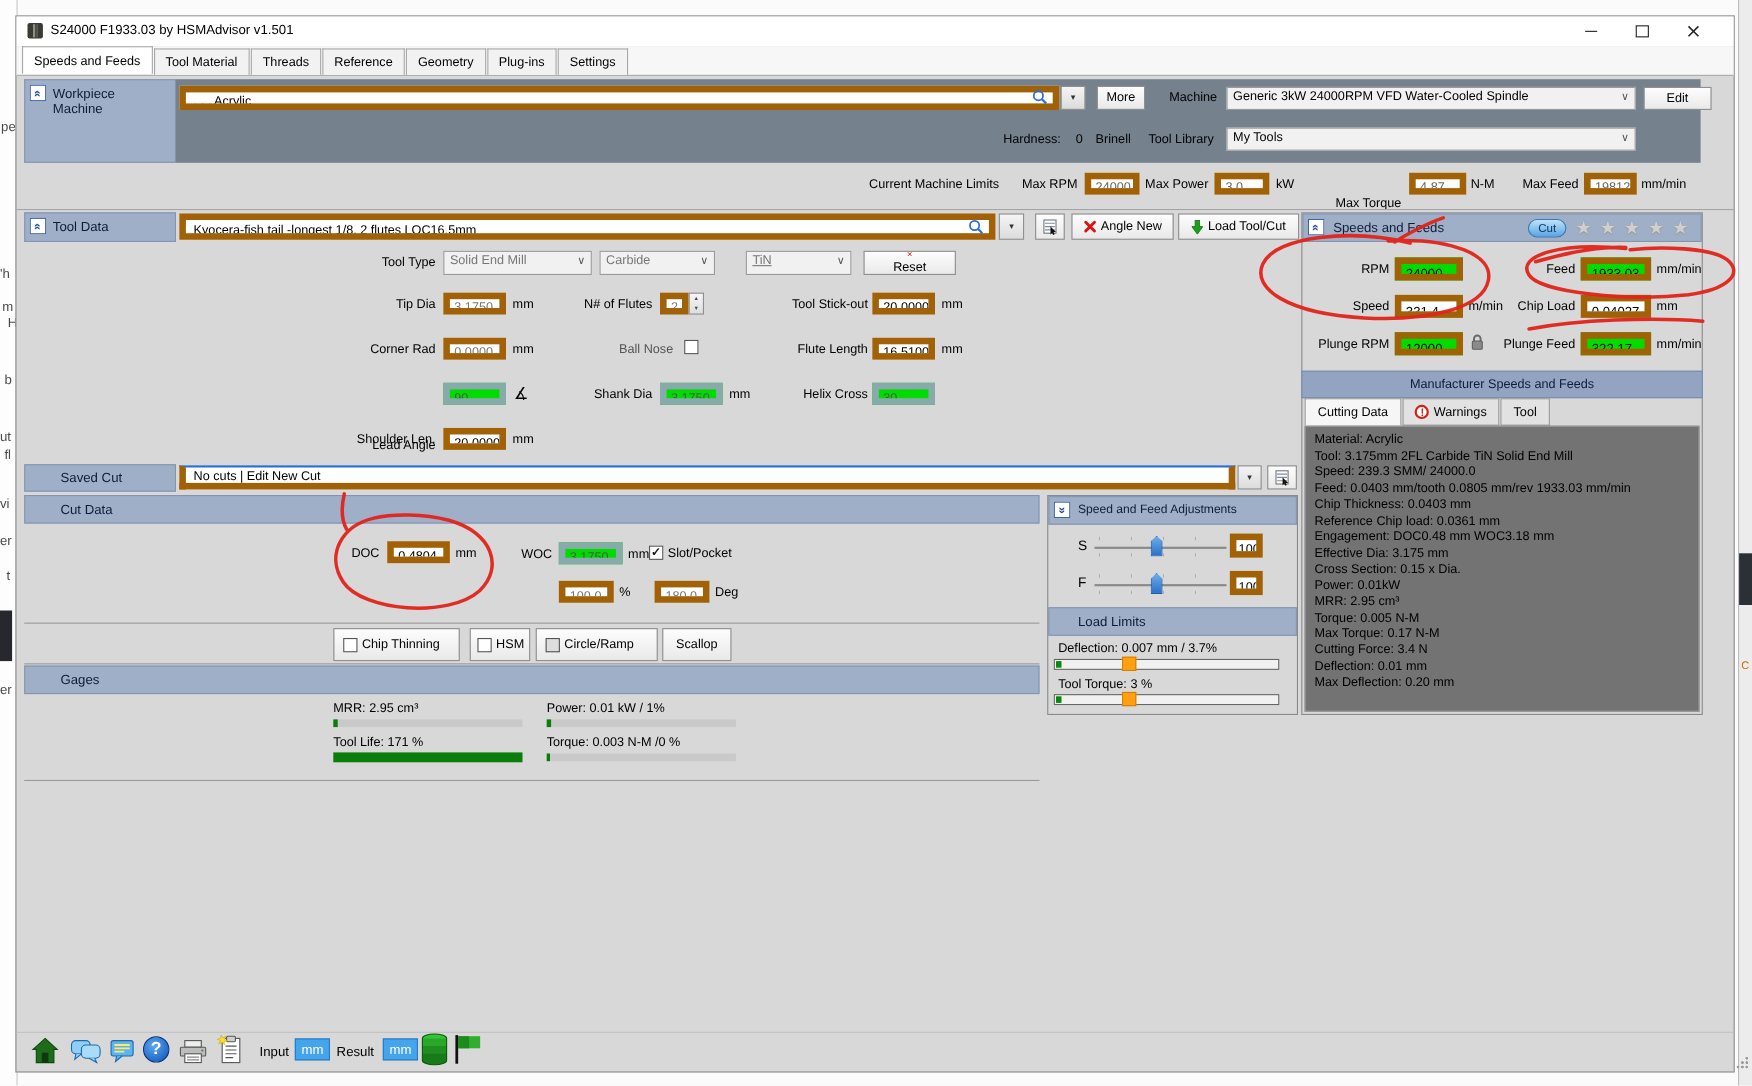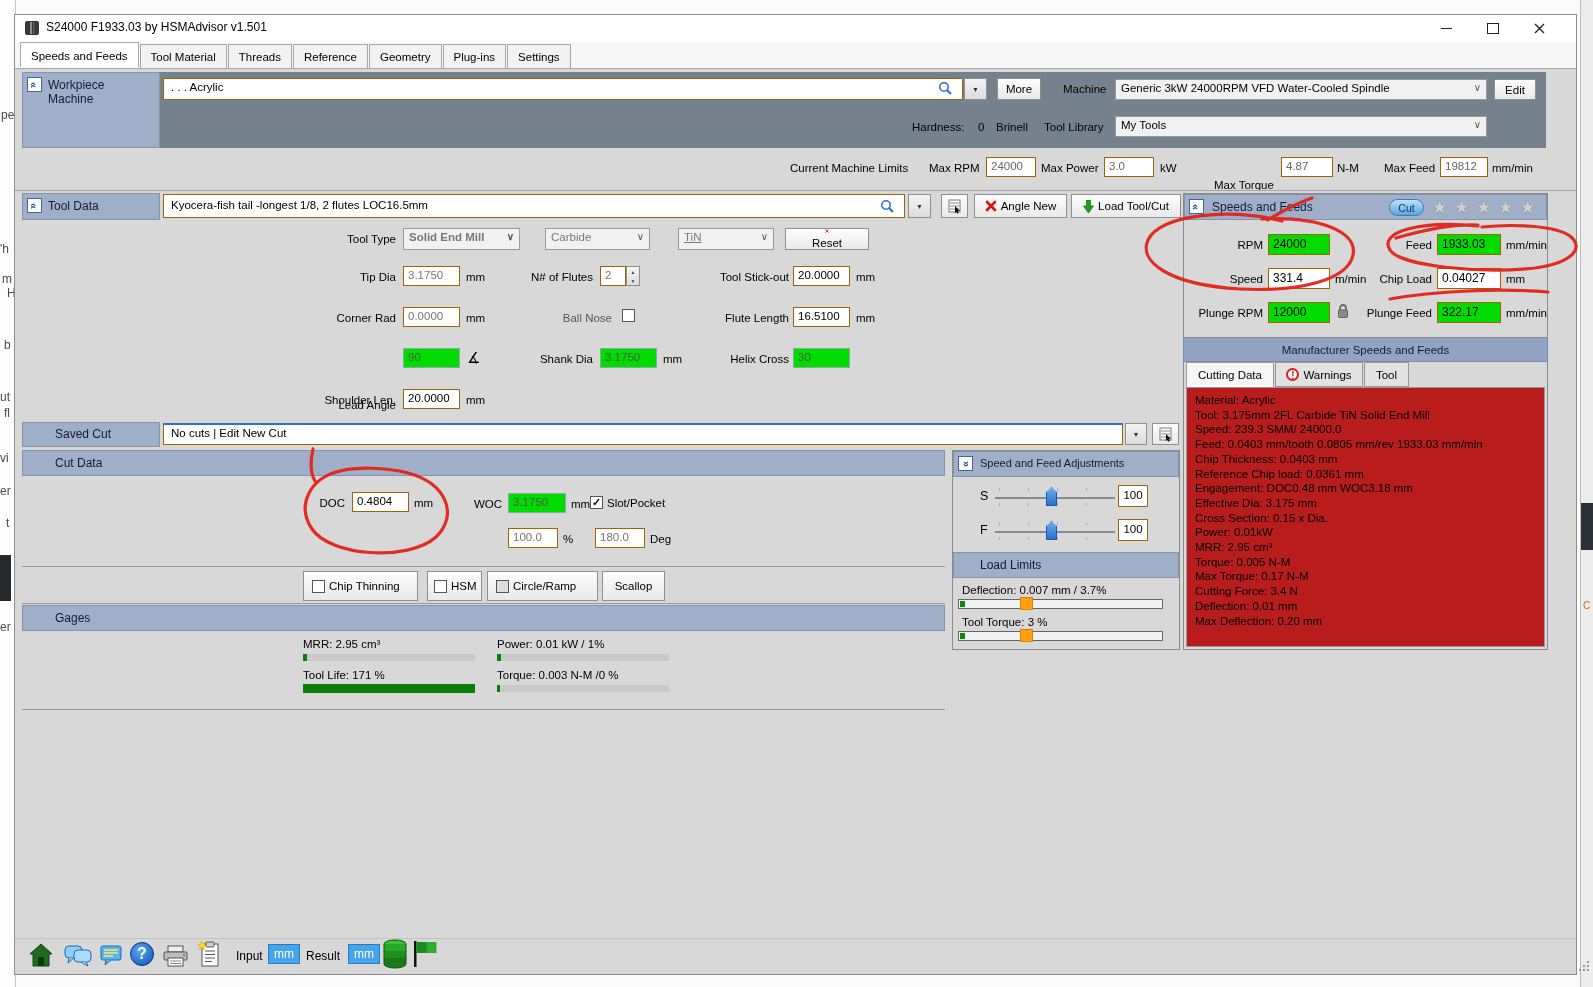--- a/index.html
+++ b/index.html
@@ -1,20 +1,20 @@
 <!DOCTYPE html>
 <html><head>
 <meta charset="utf-8">
 <style>
   html,body{margin:0;padding:0;background:#fbfbfb;font-family:"Liberation Sans",sans-serif;}
   #page{position:relative;width:1593px;height:987px;overflow:hidden;background:#fbfbfb;}
   .abs{position:absolute;box-sizing:border-box;}
   .lbl{position:absolute;font-size:11.5px;color:#000;white-space:nowrap;}
   .rlbl{text-align:right;}
-  .inp{position:absolute;background:#fff;border:1px solid #a16207;font-size:11.5px;padding:2px 4px;box-sizing:border-box;white-space:nowrap;overflow:hidden;color:#000;}
+  .inp{position:absolute;background:#fff;border:6px solid #a16207;font-size:11.5px;padding:2px 4px;box-sizing:border-box;white-space:nowrap;overflow:hidden;color:#000;}
   .gray{color:#777;}
   .greenbg{background:#00dc00;}
   .btn{position:absolute;background:linear-gradient(#fdfdfd,#e9e9e9);border:1px solid #8f8f8f;font-size:11.5px;display:flex;align-items:center;justify-content:center;gap:4px;box-sizing:border-box;color:#000;}
   .hdrbar{position:absolute;background:#9fafc8;border:1px solid #8494ae;box-sizing:border-box;}
   .hdrtxt{position:absolute;font-size:12px;color:#101c36;white-space:nowrap;}
   .colbtn{position:absolute;width:15px;height:15px;background:#fff;border:1px solid #3f64a8;color:#2a4c9a;display:flex;align-items:center;justify-content:center;font-weight:bold;font-size:11px;box-sizing:border-box;}
   .colbtn span{display:inline-block;transform:rotate(90deg);line-height:0;}
   .colbtn.down span{transform:rotate(-90deg);}
   .ddb{position:absolute;background:linear-gradient(#f4f4f4,#dcdcdc);border:1px solid #909090;display:flex;align-items:center;justify-content:center;font-size:7px;color:#333;box-sizing:border-box;}
   .combo{position:absolute;background:#f1f1f1;border:1px solid #9a9a9a;font-size:11.5px;padding:2px 18px 2px 5px;box-sizing:border-box;white-space:nowrap;overflow:hidden;}
@@ -109,21 +109,21 @@
         <circle cx="6" cy="6" r="4.2" fill="none" stroke="#2a6fd4" stroke-width="1.6"></circle>
         <path d="M9.2 9.2 L13 13" stroke="#2a6fd4" stroke-width="2"></path>
       </svg>
   </div>
   <div class="ddb" style="left:964px;top:78px;width:23px;height:22px;">
       <span>▼</span>
     </div>
   <div class="btn" style="left:997px;top:78px;width:44px;height:22px;">More</div>
   <span class="lbl" style="left:1063px;top:83px;">Machine</span>
   <div class="combo" style="left:1115px;top:79px;width:372px;height:21px;">Generic 3kW 24000RPM VFD Water-Cooled Spindle</div>
-  <div class="btn" style="left:1494px;top:79px;width:42px;height:21px;">Edit</div>
+  <div class="btn" style="left:1494px;top:79px;width:62px;height:21px;">Edit</div>
 
   <span class="lbl" style="left:912px;top:121px;">Hardness:</span>
   <span class="lbl" style="left:978px;top:121px;">0</span>
   <span class="lbl" style="left:996px;top:121px;">Brinell</span>
   <span class="lbl" style="left:1044px;top:121px;">Tool Library</span>
   <div class="combo" style="left:1115px;top:116px;width:372px;height:21px;">My Tools</div>
 
   <span class="lbl" style="left:790px;top:162px;">Current Machine Limits</span>
   <span class="lbl" style="left:929px;top:162px;">Max RPM</span>
   <div class="inp" style="left:986px;top:157px;width:50px;height:20px;color:#666;">24000</div>
@@ -167,21 +167,21 @@
     <span>Angle New</span>
   </div>
   <div class="btn" style="left:1071px;top:194px;width:110px;height:24px;">
     <svg width="11" height="13" viewBox="0 0 11 13">
         <path d="M3.5 0 h4 v6 h3 L5.5 13 L0.5 6 h3 z" fill="#1ca01c" stroke="#0c700c" stroke-width="0.7"></path>
       </svg>
     <span>Load Tool/Cut</span>
   </div>
 
   <span class="lbl rlbl" style="left:280px;top:233px;width:116px;">Tool Type</span>
-  <div class="combo" style="left:403px;top:228px;width:117px;height:22px;color:#777;font-weight:bold;">Solid End Mill</div>
+  <div class="combo" style="left:403px;top:228px;width:135px;height:22px;color:#777;">Solid End Mill</div>
   <div class="combo" style="left:545px;top:228px;width:105px;height:22px;color:#777;">Carbide</div>
   <div class="combo" style="left:678px;top:228px;width:96px;height:22px;color:#777;text-decoration:underline;">TiN</div>
   <div class="btn" style="left:785px;top:228px;width:84px;height:22px;flex-direction:column;">
     <svg width="12" height="12" viewBox="0 0 12 12">
         <path d="M2 2 L10 10 M10 2 L2 10" stroke="#dd1111" stroke-width="2.6" stroke-linecap="round"></path>
       </svg>
     <span>Reset</span>
   </div>
 
   <span class="lbl rlbl" style="left:300px;top:271px;width:96px;">Tip Dia</span>
@@ -352,21 +352,21 @@
 
   <div class="abs" style="left:1183px;top:337px;width:365px;height:25px;background:#92a4c2;border:1px solid #7a8cab;display:flex;align-items:center;justify-content:center;font-size:11.5px;color:#0e1c3c;">Manufacturer Speeds and Feeds</div>
 
   <div class="ctab active" style="left:1186px;top:362px;width:88px;height:25px;">Cutting Data</div>
   <div class="ctab" style="left:1275px;top:362px;width:88px;height:25px;">
     <span style="width:13px;height:13px;border-radius:50%;background:#fff;border:2px solid #d42015;color:#d42015;font-weight:bold;font-size:10px;line-height:12px;text-align:center;box-sizing:border-box;">!</span>
     <span>Warnings</span>
   </div>
   <div class="ctab" style="left:1364px;top:362px;width:45px;height:25px;">Tool</div>
 
-  <div class="abs" style="left:1186px;top:387px;width:359px;height:260px;background:#b91c1c;border:1px solid #9a9a9a;padding:5px 8px;">
+  <div class="abs" style="left:1186px;top:387px;width:359px;height:260px;background:#737373;border:1px solid #9a9a9a;padding:5px 8px;">
       <div class="rline">Material: Acrylic</div>
       <div class="rline">Tool: 3.175mm 2FL Carbide TiN Solid End Mill</div>
       <div class="rline">Speed: 239.3 SMM/ 24000.0</div>
       <div class="rline">Feed: 0.0403 mm/tooth 0.0805 mm/rev 1933.03 mm/min</div>
       <div class="rline">Chip Thickness: 0.0403 mm</div>
       <div class="rline">Reference Chip load: 0.0361 mm</div>
       <div class="rline">Engagement: DOC0.48 mm  WOC3.18 mm</div>
       <div class="rline">Effective Dia: 3.175 mm</div>
       <div class="rline">Cross Section: 0.15 x Dia.</div>
       <div class="rline">Power: 0.01kW</div>

